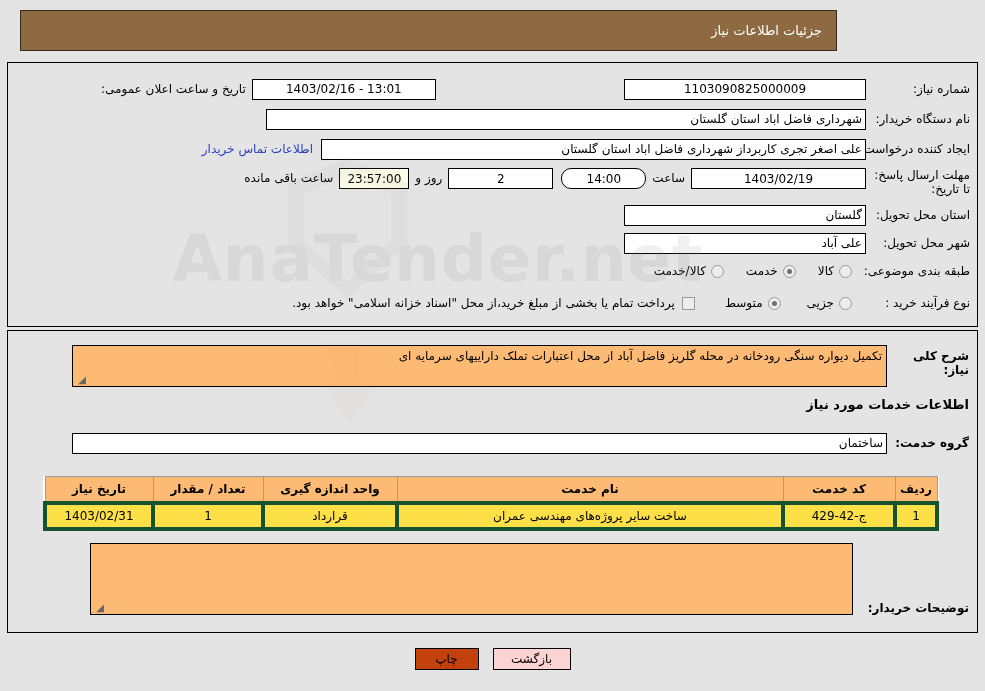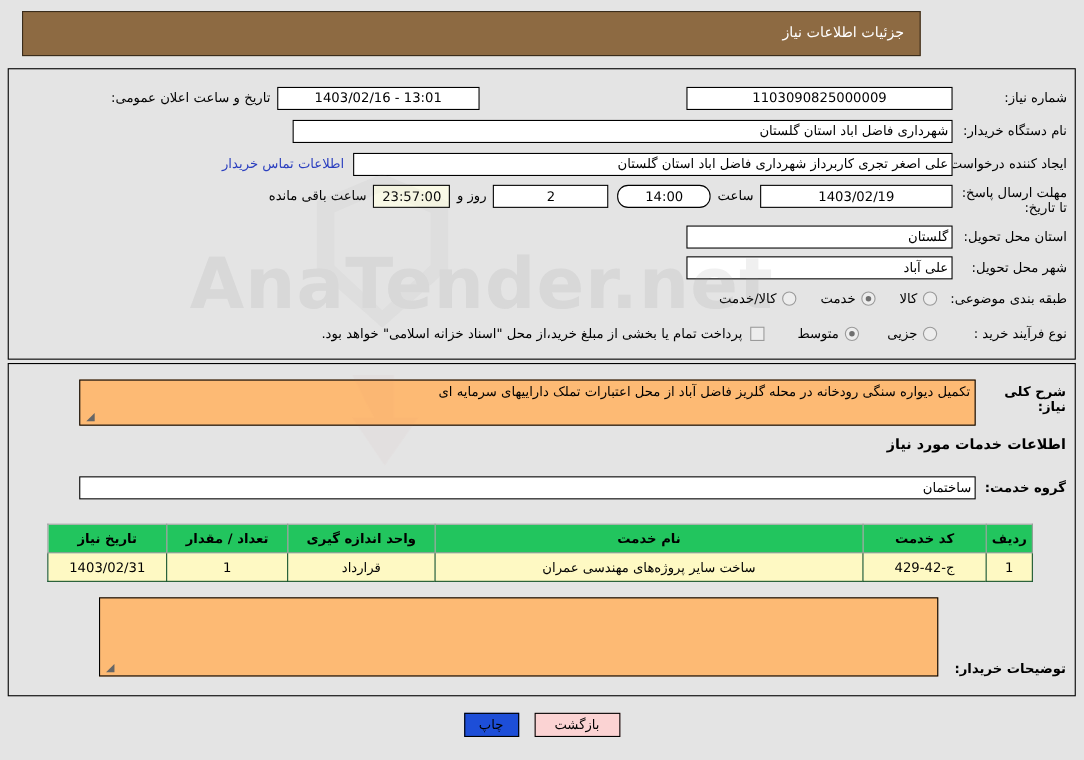--- a/index.html
+++ b/index.html
@@ -139,47 +139,47 @@
   }
 
   
   table.grid {
     position: absolute;
     border-collapse: collapse;
     font-size: 12px;
     background: #ffffff;
   }
   table.grid th {
-    background: #22c55e;
+    background: #fdba74;
     border: 1px solid #9d9d9d;
     font-weight: bold;
     color: #000;
     height: 26px;
     padding: 0 4px;
     text-align: center;
   }
   table.grid td {
-    background: #fef9c3;
-    border: 1px solid #14532d;
+    background: #fde047;
+    border: 4px solid #14532d;
     height: 26px;
     padding: 0 4px;
     text-align: center;
     color: #000;
   }
 
   
   .btn {
     border: 1px solid #000;
     height: 22px;
     font-size: 12px;
     display: inline-flex; align-items: center; justify-content: center;
     cursor: pointer;
     color: #000;
   }
-  .btn.print  { background: #1d4ed8; width: 50px; }
+  .btn.print  { background: #c2410c; width: 64px; }
   .btn.back   { background: #fbd3d3; width: 78px; }
   .btn-bar {
     position: absolute; left: 0; top: 648px; width: 985px;
     display: flex; justify-content: center; gap: 14px;
   }
 </style>
 </head>
 <body>
 
 <div class="page">

